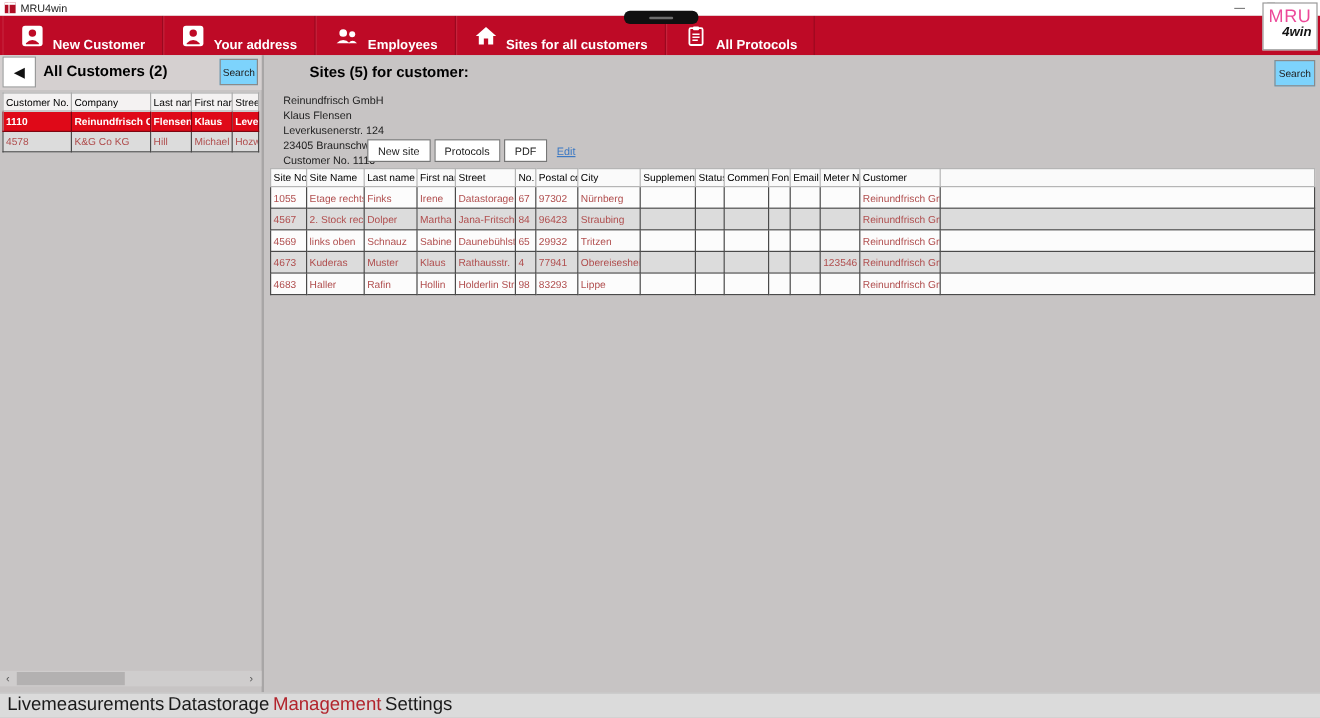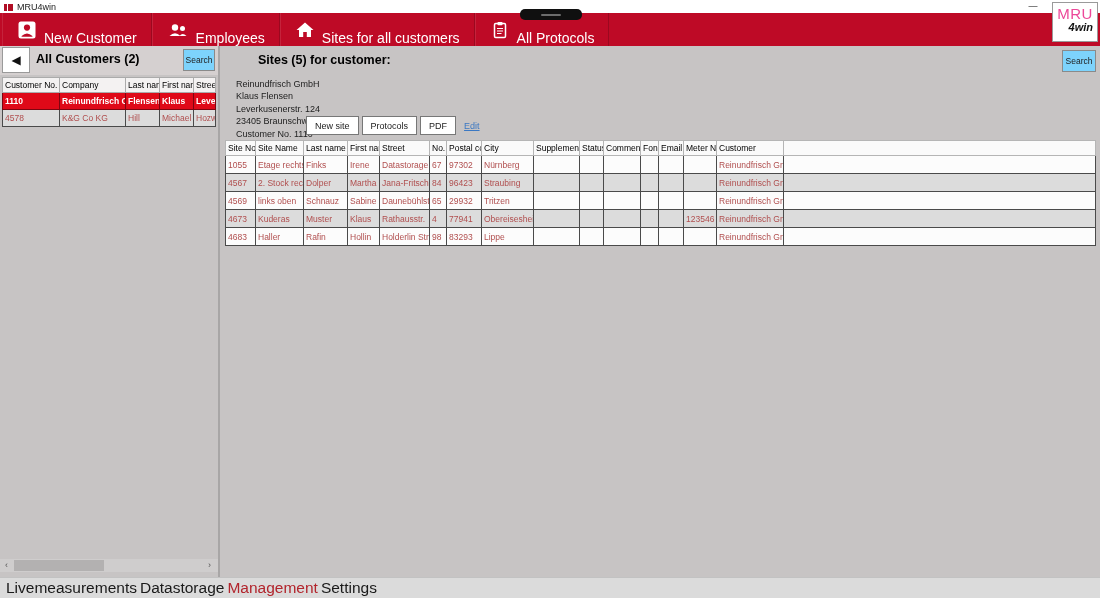--- a/index.html
+++ b/index.html
@@ -17,21 +17,21 @@
   .win-btn { width:26px; text-align:center; font-size:9px; color:#333; cursor:default; line-height:13px; }
 
   
   .handle-pill { position:absolute; left:520px; top:9px; width:62px; height:11px; background:#101010; border-radius:5px; z-index:60; display:flex; align-items:center; justify-content:center; }
   .handle-dash { width:20px; height:2px; background:#6d6d6d; border-radius:1px; }
 
   
   .toolbar { position:absolute; top:13px; left:0; width:1100px; height:33px; background:#BE0A26; display:flex; align-items:stretch; padding-left:2px; }
   .tb-btn { display:flex; align-items:center; gap:7px; padding:0 14px; border-right:1px solid rgba(0,0,0,0.18); border-left:1px solid rgba(255,255,255,0.10); cursor:default; }
   .tb-btn svg { display:block; }
-  .tb-label { color:#FFFFFF; font-size:14px; font-weight:normal; white-space:nowrap;margin-top:17px; }
+  .tb-label { color:#FFFFFF; font-size:11px; font-weight:bold; white-space:nowrap;margin-top:17px; }
 
   .logo-box { position:absolute; top:2px; right:2px; width:46px; height:40px; background:#FFFFFF; border:1px solid #9a9a9a; z-index:70; padding-top:3px; text-align:center; }
   .logo-top { color:#ec4899; font-weight:normal; font-size:15px; letter-spacing:0.5px; line-height:15px; display:block; }
   .logo-bottom { color:#111; font-style:italic; font-weight:bold; font-size:11px; line-height:12px; display:block; text-align:right; padding-right:4px; }
 
   
   .content { position:absolute; top:46px; left:0; width:1100px; height:531px; display:flex; }
   .left-panel { position:relative; width:220px; height:531px; background:#C7C4C4; border-right:2px solid #A8A6A6; }
   .right-panel { position:relative; flex:1; height:531px; background:#C7C4C4; overflow:hidden; }
 
@@ -108,20 +108,30 @@
   <div class="toolbar">
     <div class="tb-btn">
       <span>
         <svg width="20" height="20" viewBox="0 0 20 20">
             <rect x="1.5" y="1.5" width="17" height="17" rx="2.5" fill="#fff"></rect>
             <circle cx="10" cy="7.6" r="3.1" fill="#BE0A26"></circle>
             <path d="M4.6 16 Q10 10.8 15.4 16 L15.4 16.8 L4.6 16.8 Z" fill="#BE0A26"></path>
           </svg>
       </span>
       <span class="tb-label">New Customer</span>
+    </div>
+    <div class="tb-btn">
+      <span>
+        <svg width="20" height="20" viewBox="0 0 20 20">
+            <rect x="1.5" y="1.5" width="17" height="17" rx="2.5" fill="#fff"></rect>
+            <circle cx="10" cy="7.6" r="3.1" fill="#BE0A26"></circle>
+            <path d="M4.6 16 Q10 10.8 15.4 16 L15.4 16.8 L4.6 16.8 Z" fill="#BE0A26"></path>
+          </svg>
+      </span>
+      <span class="tb-label">Your address</span>
     </div>
     <div class="tb-btn">
       <span>
         <svg width="22" height="20" viewBox="0 0 22 20">
             <circle cx="8" cy="7.5" r="3.2" fill="#fff"></circle>
             <path d="M2.5 16 Q8 10.5 13.5 16 Z" fill="#fff"></path>
             <circle cx="15.5" cy="8.5" r="2.5" fill="#fff"></circle>
             <path d="M12.5 16 Q15.5 12 19.5 16 Z" fill="#fff"></path>
           </svg>
       </span>

